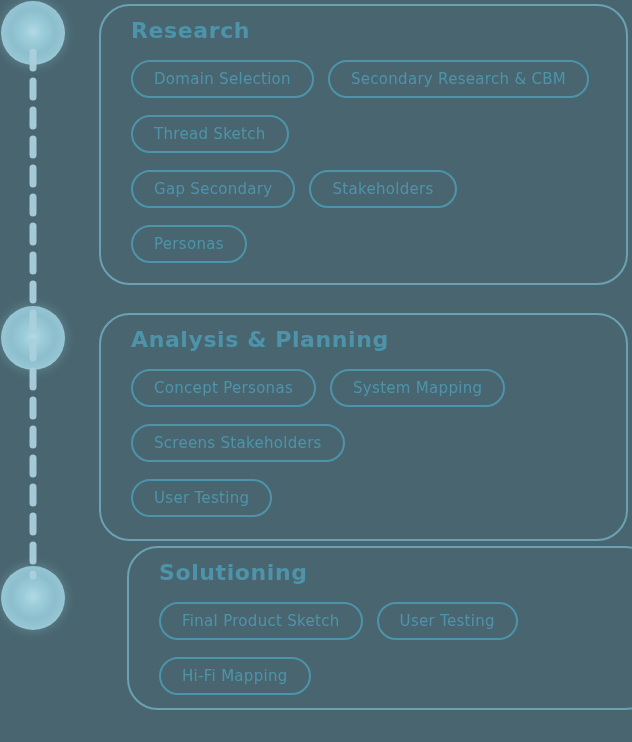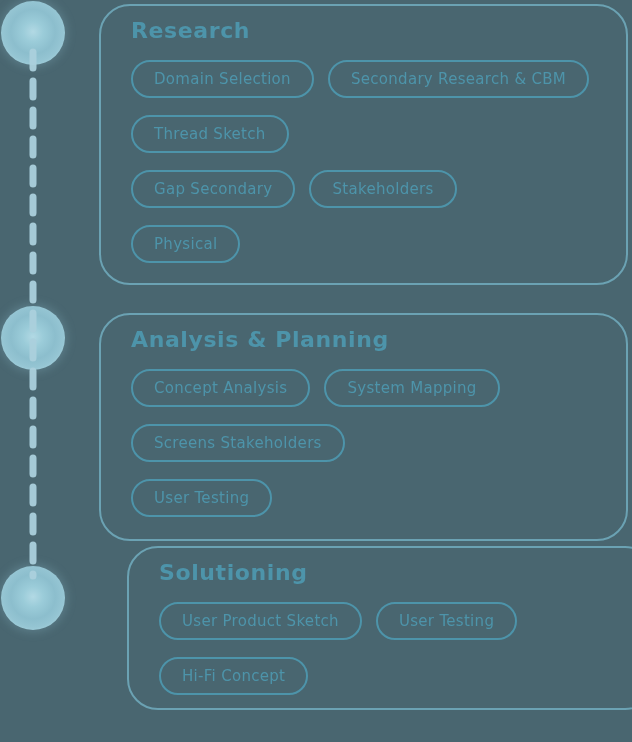--- a/index.html
+++ b/index.html
@@ -70,47 +70,47 @@
         <span class="chip">Secondary Research &amp; CBM</span>
       </div>
       <div class="row">
         <span class="chip">Thread Sketch</span>
       </div>
       <div class="row">
         <span class="chip">Gap Secondary</span>
         <span class="chip">Stakeholders</span>
       </div>
       <div class="row">
-        <span class="chip">Physical</span>
+        <span class="chip">Personas</span>
       </div>
     </div>
   </section>
 
   <section class="card card-analysis">
     <h2 class="section-title">Analysis &amp; Planning</h2>
     <div class="rows">
       <div class="row">
-        <span class="chip">Concept Analysis</span>
+        <span class="chip">Concept Personas</span>
         <span class="chip">System Mapping</span>
       </div>
       <div class="row">
         <span class="chip">Screens Stakeholders</span>
       </div>
       <div class="row">
         <span class="chip">User Testing</span>
       </div>
     </div>
   </section>
 
   <section class="card card-solutioning">
     <h2 class="section-title">Solutioning</h2>
     <div class="rows">
       <div class="row">
-        <span class="chip">User Product Sketch</span>
+        <span class="chip">Final Product Sketch</span>
         <span class="chip">User Testing</span>
       </div>
       <div class="row">
-        <span class="chip">Hi-Fi Concept</span>
+        <span class="chip">Hi-Fi Mapping</span>
       </div>
     </div>
   </section>
 
 </div>
 
 </body></html>

